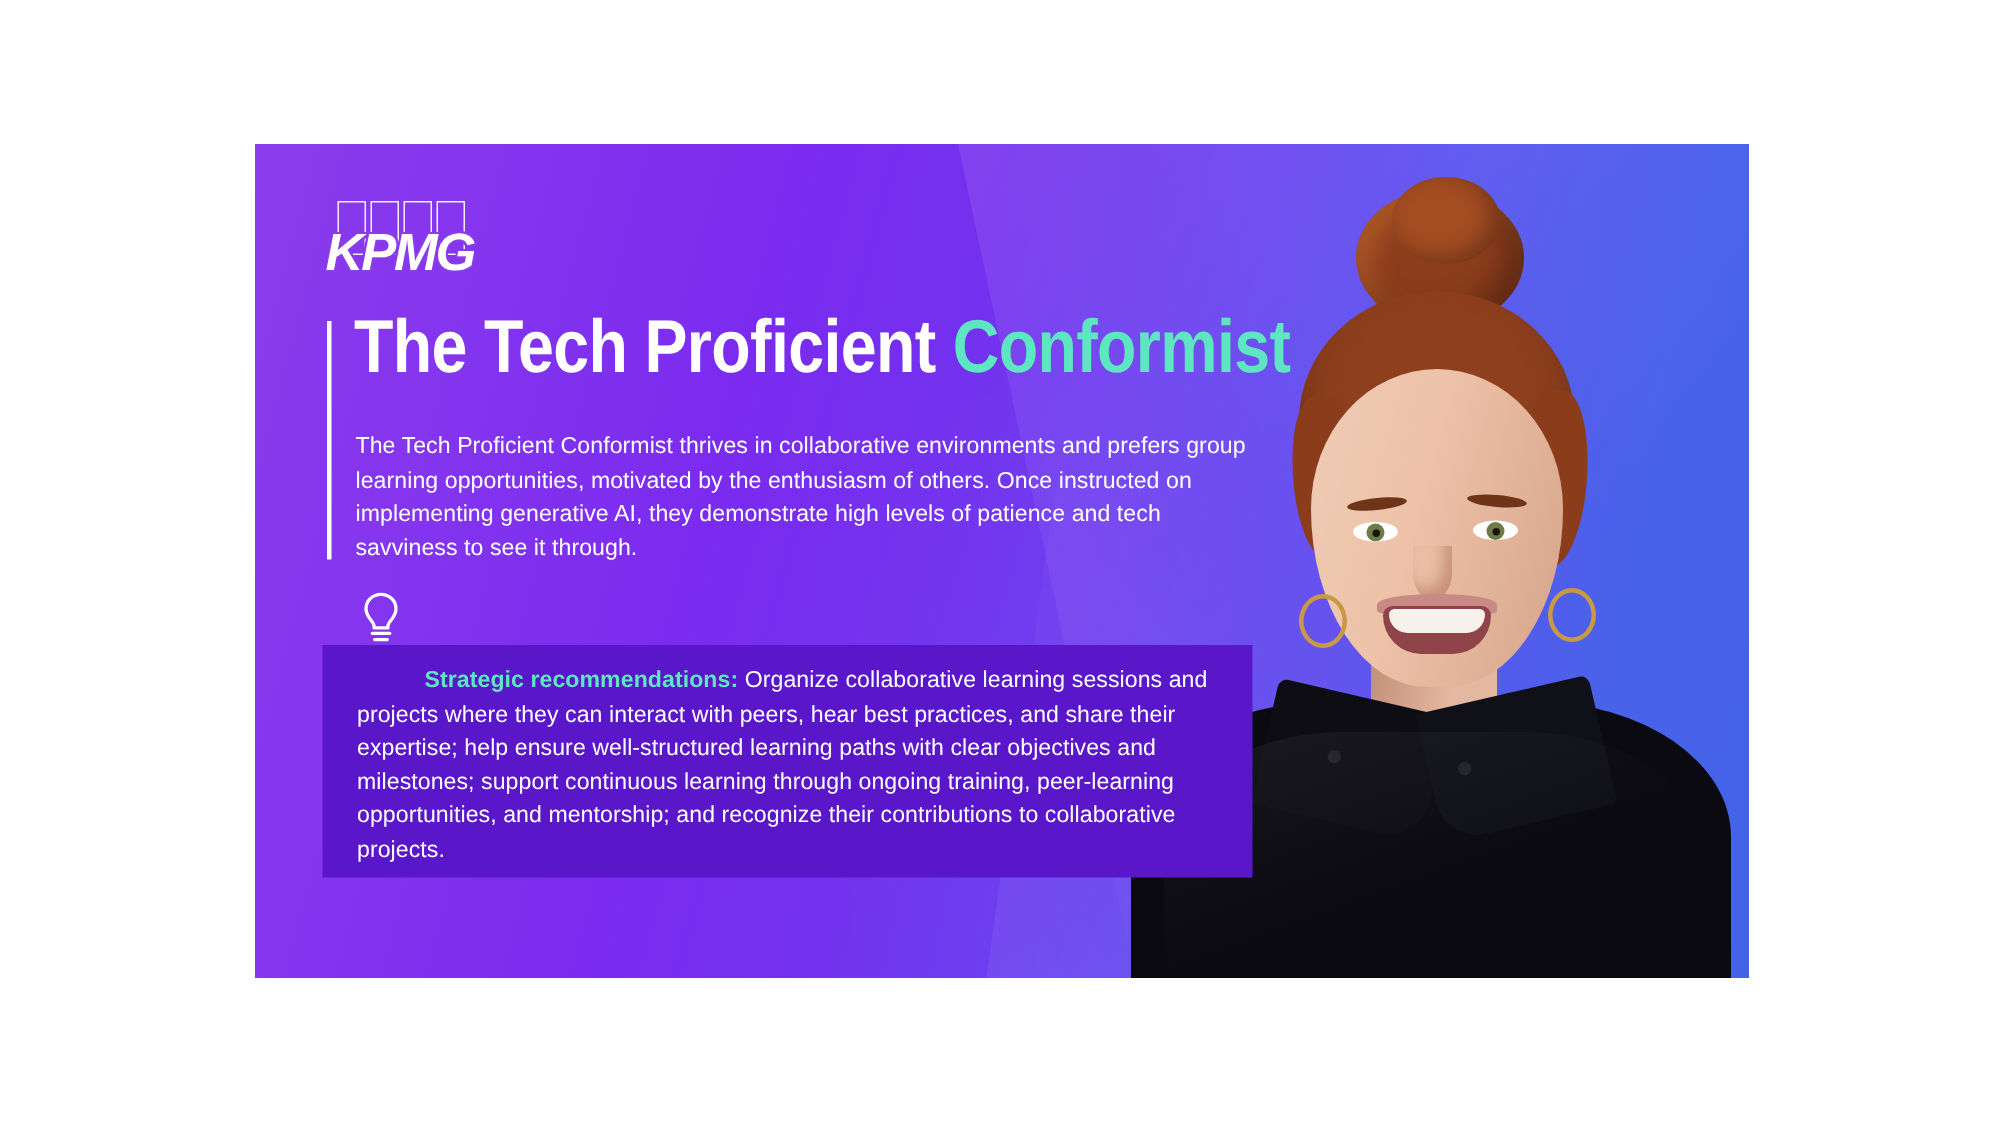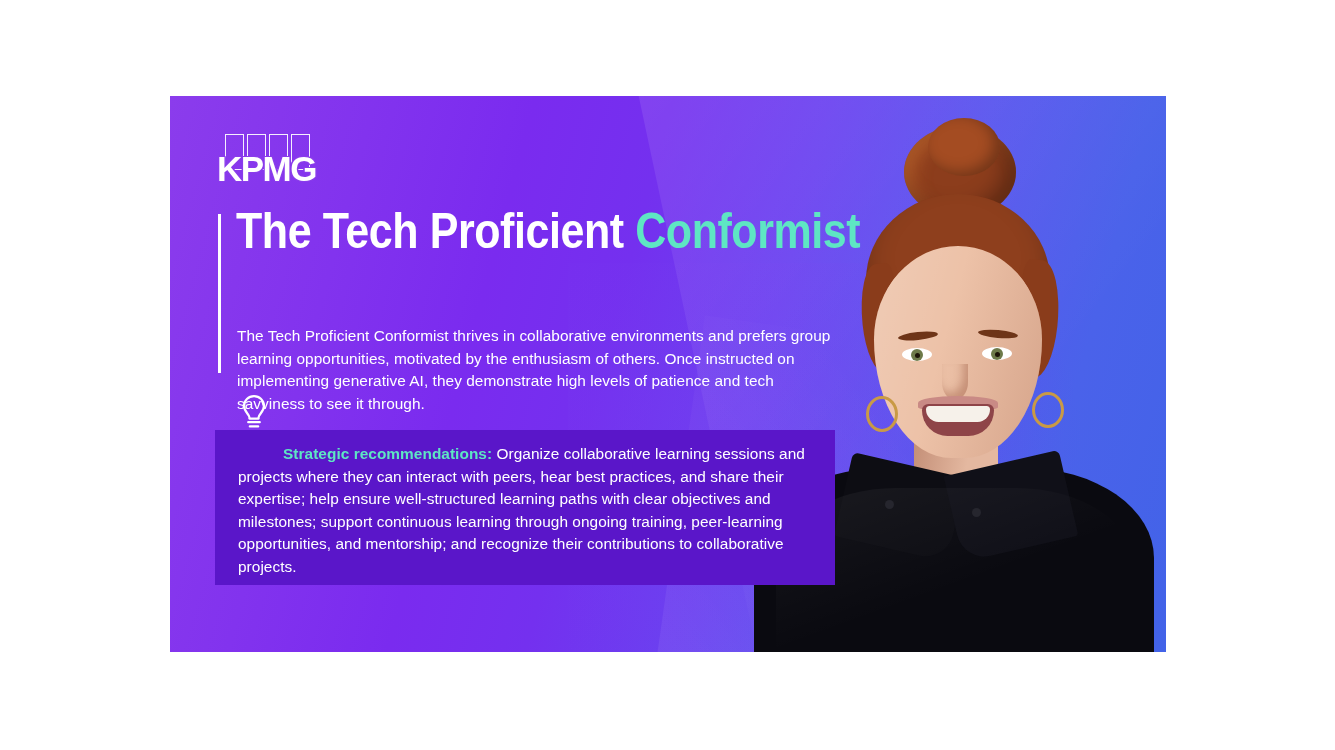--- a/index.html
+++ b/index.html
@@ -77,20 +77,21 @@
     height: 36px;
     border: 1.4px solid rgba(255,255,255,0.92);
     box-sizing: border-box;
   }
   .logo-word {
     position: absolute;
     left: 0;
     top: 17px;
     font-family: "Liberation Sans", sans-serif;
     font-weight: 700;
+    font-style: italic;
     font-size: 35px;
     letter-spacing: -1.5px;
     color: #ffffff;
     line-height: 1;
     text-shadow:
       -1.2px 0 0 #8a3ceb, 1.2px 0 0 #8a3ceb,
       0 -1.2px 0 #8a3ceb, 0 1.2px 0 #8a3ceb,
       -1.2px -1.2px 0 #8a3ceb, 1.2px -1.2px 0 #8a3ceb,
       -1.2px 1.2px 0 #8a3ceb, 1.2px 1.2px 0 #8a3ceb;
   }
@@ -128,21 +129,20 @@
   
   .intro {
     position: absolute;
     left: 237px;
     top: 287px;
     width: 600px;
     font-size: 15.4px;
     line-height: 22.5px;
     color: #ffffff;
     letter-spacing: 0.05px;
-    margin-top: 38px;
   }
 
   
   .bulb {
     position: absolute;
     left: 238px;
     top: 393px;
     width: 32px;
     height: 38px;
   }

